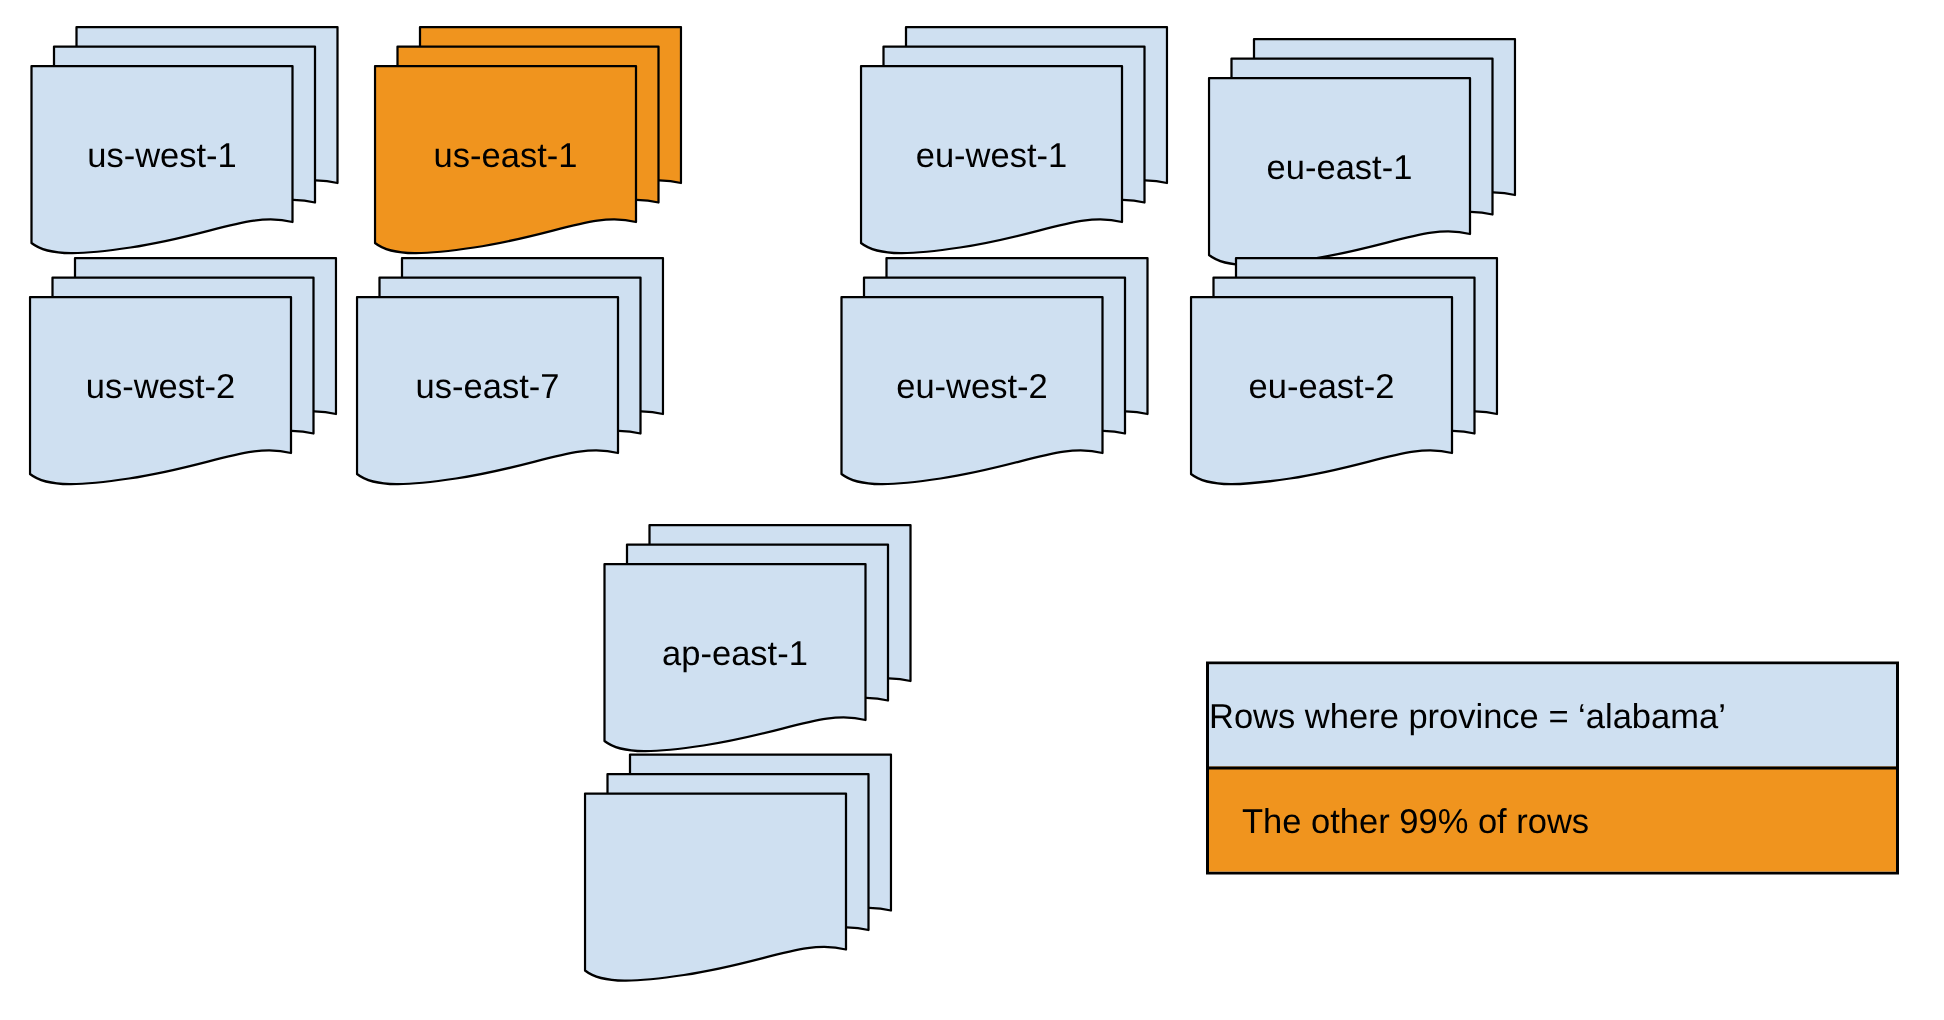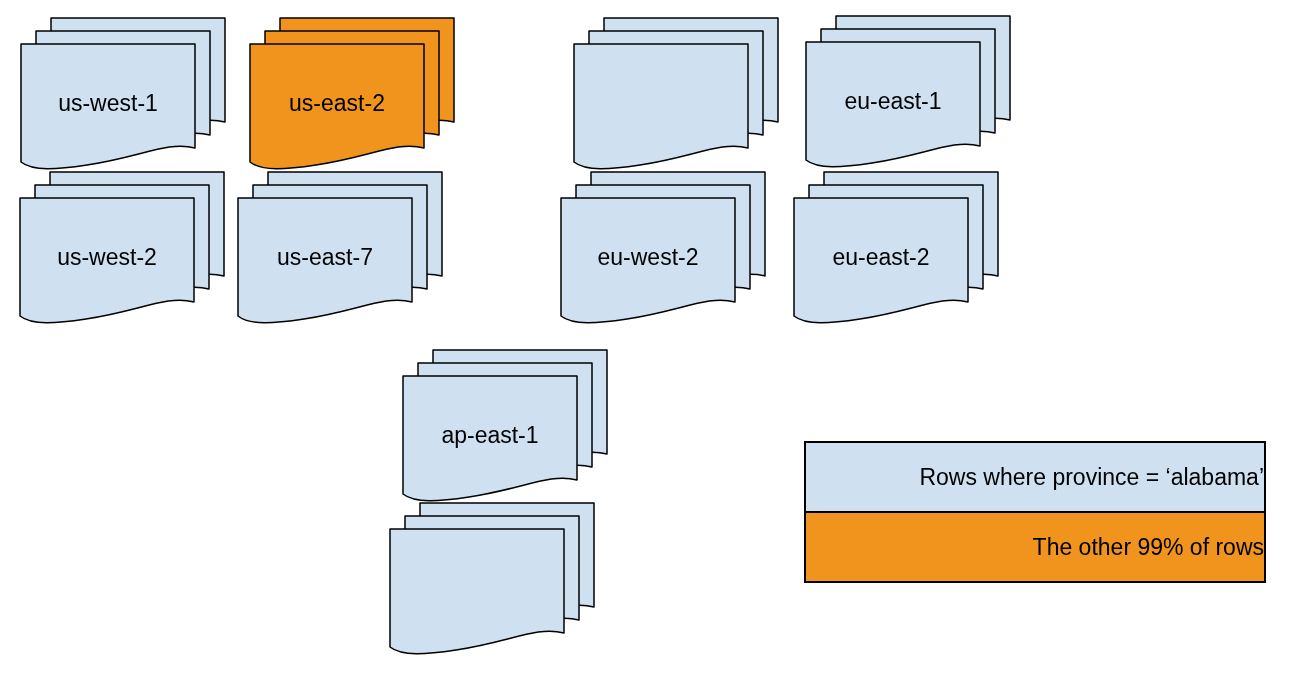--- a/index.html
+++ b/index.html
@@ -47,21 +47,21 @@
     width: 462px;
     height: 142px;
     border: 2px solid #000000;
     box-sizing: border-box;
     display: flex;
     flex-direction: column;
   }
   .legend-row {
     display: flex;
     align-items: center;
-    justify-content: flex-end;
+    justify-content: flex-start;
     font-size: 23px;
     color: #000000;
     box-sizing: border-box;
   }
   .legend-row.first {
     height: 68px;
   }
   .legend-row.second {
     flex: 1;
     border-top: 2px solid #000000;
@@ -85,34 +85,35 @@
     </div>
 
     <div class="stack" style="left: 249px; top: 17px;">
       <svg width="206" height="154" viewBox="0 0 206 154">
         <g stroke="#000000" stroke-width="1.5" stroke-linejoin="round">
           <path class="doc" transform="translate(31,1)" d="M 0 0 L 174 0 L 174 104 C 146 97 120 113 66 121 C 36 125.5 12 127.5 0 118 Z" fill="#f0941e"></path>
           <path class="doc" transform="translate(16,14)" d="M 0 0 L 174 0 L 174 104 C 146 97 120 113 66 121 C 36 125.5 12 127.5 0 118 Z" fill="#f0941e"></path>
           <path class="doc" transform="translate(1,27)" d="M 0 0 L 174 0 L 174 104 C 146 97 120 113 66 121 C 36 125.5 12 127.5 0 118 Z" fill="#f0941e"></path>
         </g>
       </svg>
-      <div class="stack-label">us-east-2</div>
+      <div class="stack-label">us-east-1</div>
     </div>
 
     <div class="stack" style="left: 573px; top: 17px;">
       <svg width="206" height="154" viewBox="0 0 206 154">
         <g stroke="#000000" stroke-width="1.5" stroke-linejoin="round">
           <path class="doc" transform="translate(31,1)" d="M 0 0 L 174 0 L 174 104 C 146 97 120 113 66 121 C 36 125.5 12 127.5 0 118 Z" fill="#cfe0f1"></path>
           <path class="doc" transform="translate(16,14)" d="M 0 0 L 174 0 L 174 104 C 146 97 120 113 66 121 C 36 125.5 12 127.5 0 118 Z" fill="#cfe0f1"></path>
           <path class="doc" transform="translate(1,27)" d="M 0 0 L 174 0 L 174 104 C 146 97 120 113 66 121 C 36 125.5 12 127.5 0 118 Z" fill="#cfe0f1"></path>
         </g>
       </svg>
+      <div class="stack-label">eu-west-1</div>
     </div>
 
-    <div class="stack" style="left: 805px; top: 15px; padding-left: 48px;">
+    <div class="stack" style="left: 805px; top: 25px; padding-left: 48px;">
       <svg width="206" height="154" viewBox="0 0 206 154">
         <g stroke="#000000" stroke-width="1.5" stroke-linejoin="round">
           <path class="doc" transform="translate(31,1)" d="M 0 0 L 174 0 L 174 104 C 146 97 120 113 66 121 C 36 125.5 12 127.5 0 118 Z" fill="#cfe0f1"></path>
           <path class="doc" transform="translate(16,14)" d="M 0 0 L 174 0 L 174 104 C 146 97 120 113 66 121 C 36 125.5 12 127.5 0 118 Z" fill="#cfe0f1"></path>
           <path class="doc" transform="translate(1,27)" d="M 0 0 L 174 0 L 174 104 C 146 97 120 113 66 121 C 36 125.5 12 127.5 0 118 Z" fill="#cfe0f1"></path>
         </g>
       </svg>
       <div class="stack-label">eu-east-1</div>
     </div>
 

